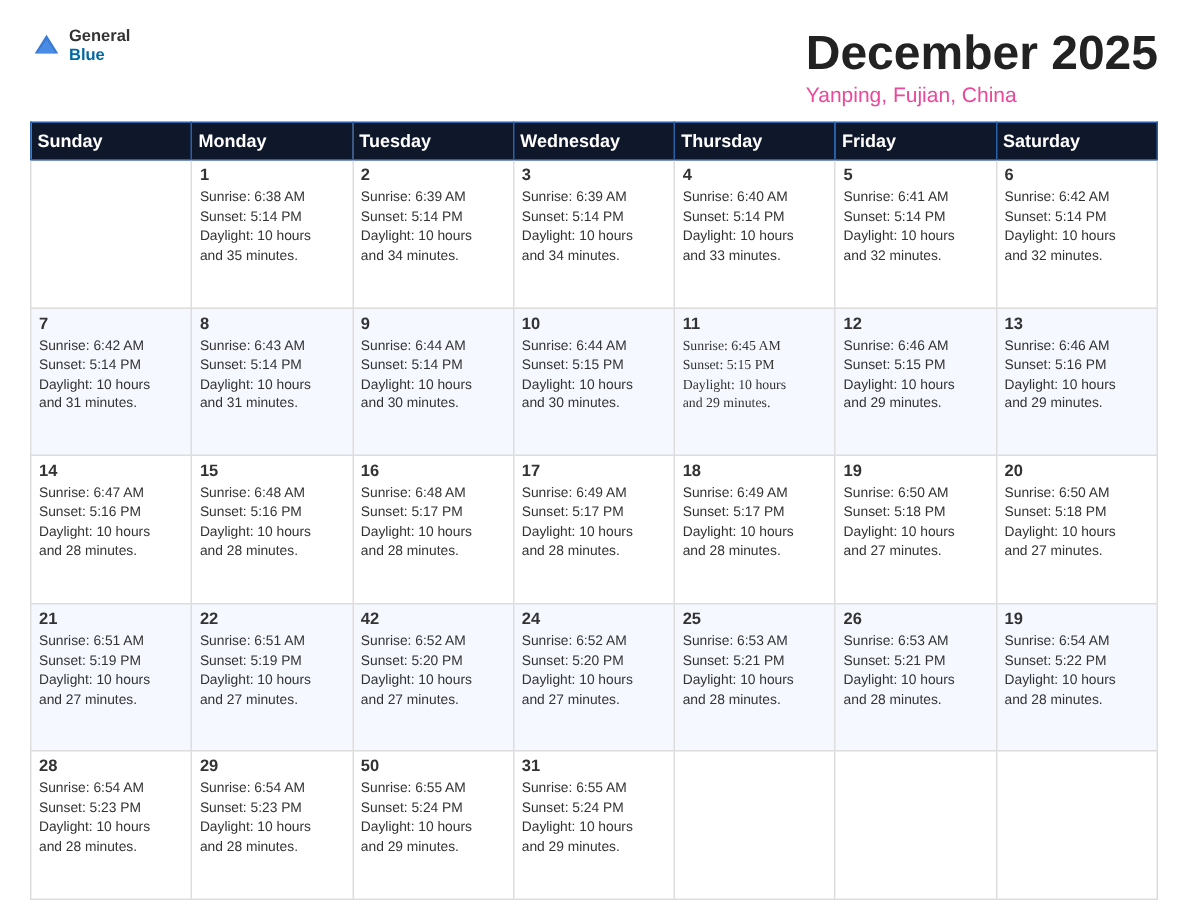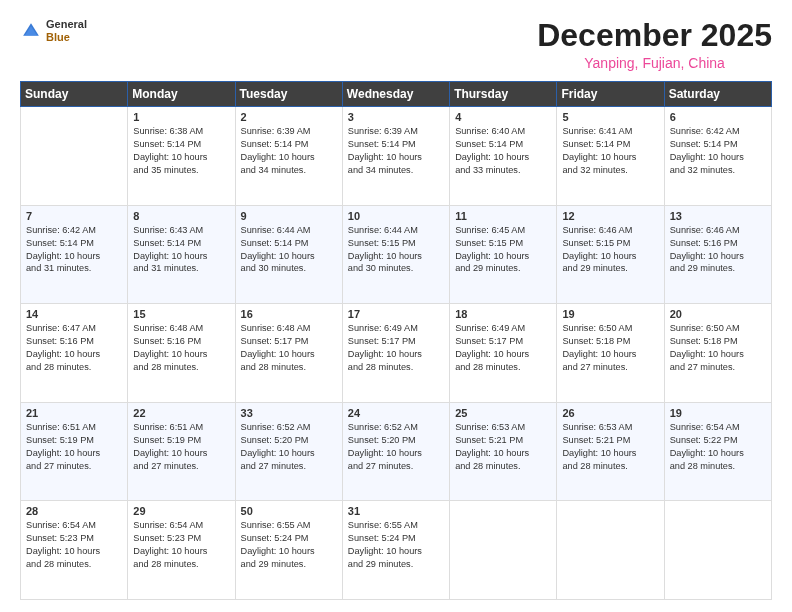--- a/index.html
+++ b/index.html
@@ -27,27 +27,27 @@
       display: flex;
       align-items: center;
       gap: 4px;
     }
     .logo-text {
       font-size: 11px;
       font-weight: bold;
       line-height: 1.2;
     }
     .logo-general { color: #333; }
-    .logo-blue { color: #a16207; }
+    .logo-blue { color: #0369a1; }
     .logo-icon {
       width: 22px;
       height: 22px;
     }
     .title-block {
-      text-align: center;
+      text-align: left;
     }
     .month-title {
       font-size: 32px;
       font-weight: bold;
       color: #222;
       line-height: 1.1;
     }
     .location {
       font-size: 14px;
       color: #ec4899;
@@ -91,21 +91,21 @@
     .empty-cell {
       background: #f9f9f9;
     }
     tr:nth-child(even) td {
       background-color: #f5f8ff;
     }
     tr:nth-child(odd) td {
       background-color: #fff;
     }
     .calendar thead tr th {
-      background-color: #404040;
+      background-color: #0f172a;
     }
   </style>
 </head>
 <body>
 
 <div class="page">
   <div class="header">
     <div class="logo">
       <svg class="logo-icon" viewBox="0 0 28 28" xmlns="http://www.w3.org/2000/svg">
         <polygon points="14,4 24,20 4,20" fill="#3a7bd5"></polygon>
@@ -204,21 +204,21 @@
           </td>
           <td>
             <span class="day-num">10</span>
             <div class="day-info" style="white-space: pre-line;">Sunrise: 6:44 AM
 Sunset: 5:15 PM
 Daylight: 10 hours
 and 30 minutes.</div>
           </td>
           <td>
             <span class="day-num">11</span>
-            <div class="day-info" style="white-space: pre-line;">Sunrise: 6:45 AM
+            <div class="day-info" style="white-space: pre-line; font-family: Liberation Serif, serif;">Sunrise: 6:45 AM
 Sunset: 5:15 PM
 Daylight: 10 hours
 and 29 minutes.</div>
           </td>
           <td>
             <span class="day-num">12</span>
             <div class="day-info" style="white-space: pre-line;">Sunrise: 6:46 AM
 Sunset: 5:15 PM
 Daylight: 10 hours
 and 29 minutes.</div>
@@ -291,21 +291,21 @@
 and 27 minutes.</div>
           </td>
           <td>
             <span class="day-num">22</span>
             <div class="day-info" style="white-space: pre-line;">Sunrise: 6:51 AM
 Sunset: 5:19 PM
 Daylight: 10 hours
 and 27 minutes.</div>
           </td>
           <td>
-            <span class="day-num">33</span>
+            <span class="day-num">42</span>
             <div class="day-info" style="white-space: pre-line;">Sunrise: 6:52 AM
 Sunset: 5:20 PM
 Daylight: 10 hours
 and 27 minutes.</div>
           </td>
           <td>
             <span class="day-num">24</span>
             <div class="day-info" style="white-space: pre-line;">Sunrise: 6:52 AM
 Sunset: 5:20 PM
 Daylight: 10 hours

